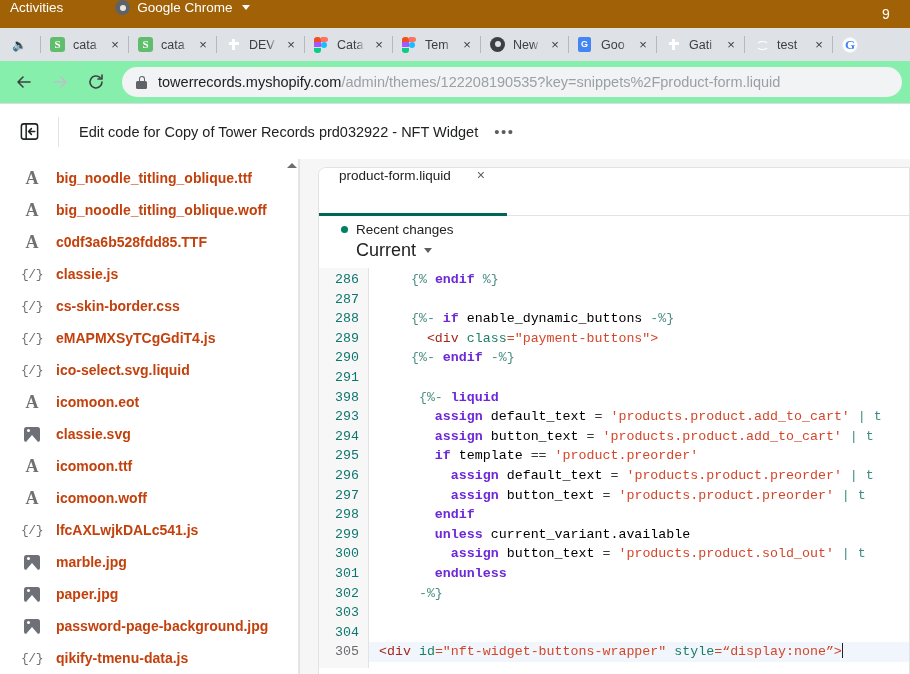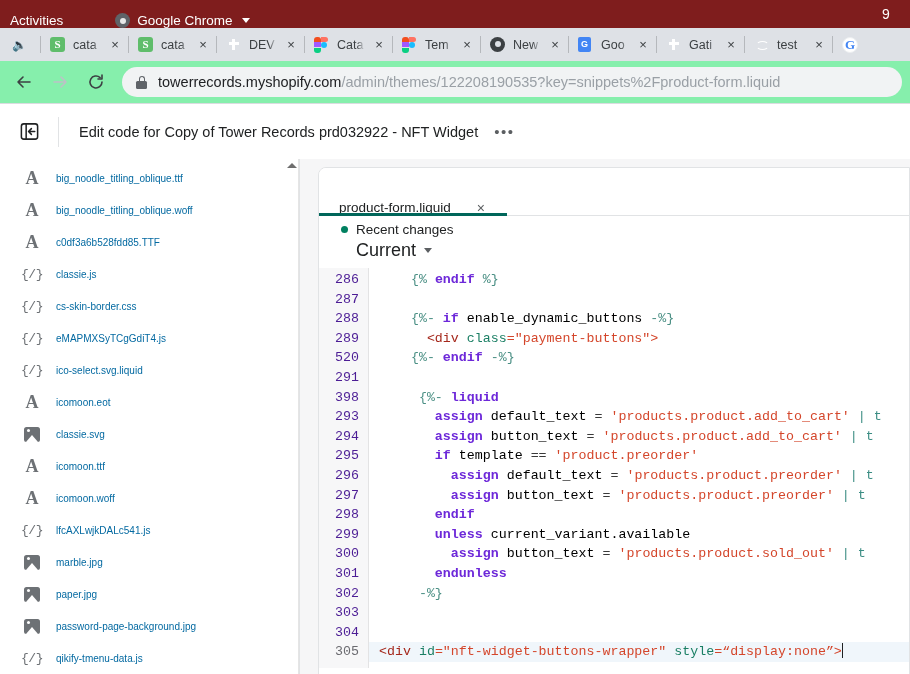--- a/index.html
+++ b/index.html
@@ -7,22 +7,22 @@
     width: 910px; height: 674px;
     overflow: hidden;
     background: #ffffff;
     font-family: "Liberation Sans", sans-serif;
     -webkit-font-smoothing: antialiased;
   }
 
   
   .gnome-bar {
     height: 28px; width: 910px;
-    background: #7f1d1d;
-    display: flex; align-items: flex-end;
+    background: #a16207;
+    display: flex; align-items: flex-start;
     color: #ffffff; font-size: 13.5px;
     position: relative;
   }
   .gnome-activities { margin-left: 10px; color: #ffffff; font-size: 13.5px; }
   .gnome-app { display: flex; align-items: center; gap: 7px; margin-left: 52px; }
   .chrome-dot {
     width: 15px; height: 15px; border-radius: 50%;
     background: #5f6368;
     display: flex; align-items: center; justify-content: center;
   }
@@ -231,21 +231,21 @@
   .fi-img::before {
     content: ""; position: absolute; left: 2.5px; top: 2.5px;
     width: 3px; height: 3px; border-radius: 50%; background: #ffffff;
   }
   .fi-img::after {
     content: ""; position: absolute; left: 1.5px; bottom: 0;
     width: 0; height: 0;
     border-left: 6px solid transparent; border-right: 6px solid transparent;
     border-bottom: 7px solid #ffffff;
   }
-  .fname { font-size: 10px; color: #0369a1; white-space: nowrap; }
+  .fname { font-size: 14px; color: #c2410c; white-space: nowrap; font-weight: bold; }
 
   .sb-scroll {
     position: absolute; right: 0px; top: 0; width: 14px; height: 519px;
     background: #ffffff;
   }
   .sb-up {
     position: absolute; left: 2px; top: 4px;
     width: 0; height: 0;
     border-left: 5px solid transparent; border-right: 5px solid transparent;
     border-bottom: 5px solid #6e6e6e;
@@ -270,21 +270,21 @@
     height: 511px;
     overflow: hidden;
   }
   .ed-tabs {
     height: 48px;
     display: flex; align-items: stretch;
     border-bottom: 1px solid #e1e3e5;
     background: #ffffff;
   }
   .ed-tab {
-    display: flex; align-items: flex-end; gap: 26px;
+    display: flex; align-items: flex-start; gap: 26px;
     padding: 0 22px 0 20px;
     position: relative;
     font-size: 13.5px; color: #202223;
   }
   .ed-tab.active::after {
     content: ""; position: absolute; left: 0; right: 0; bottom: -1px;
     height: 3px; background: #00665a;
   }
   .ed-tab .tabx { font-size: 14px; color: #5c5f62; line-height: 1; }
 
@@ -315,21 +315,21 @@
     position: relative;
   }
   .gutter {
     width: 50px; flex: 0 0 50px;
     background: #f7f7f8;
     border-right: 1px solid #e3e3e4;
     text-align: right;
     padding-right: 9px;
     padding-top: 2px;
   }
-  .gutter div { color: #4c1d95; height: 19.6px; }
+  .gutter div { color: #0f766e; height: 19.6px; }
   .gutter div.cur-ln { color: #6b6b70; }
   .code-lines {
     flex: 1 1 auto;
     padding-top: 2px; padding-left: 10px;
     white-space: pre;
     overflow: hidden;
     position: relative;
   }
   .code-lines > div { height: 19.6px; }
   .code-lines > div.active-line {
@@ -614,21 +614,21 @@
           <span class="current-caret"></span>
         </div>
       </div>
 
       <div class="code-area">
         <div class="gutter">
             <div>286</div>
             <div>287</div>
             <div>288</div>
             <div>289</div>
-            <div>520</div>
+            <div>290</div>
             <div>291</div>
             <div>398</div>
             <div>293</div>
             <div>294</div>
             <div>295</div>
             <div>296</div>
             <div>297</div>
             <div>298</div>
             <div>299</div>
             <div>300</div>

